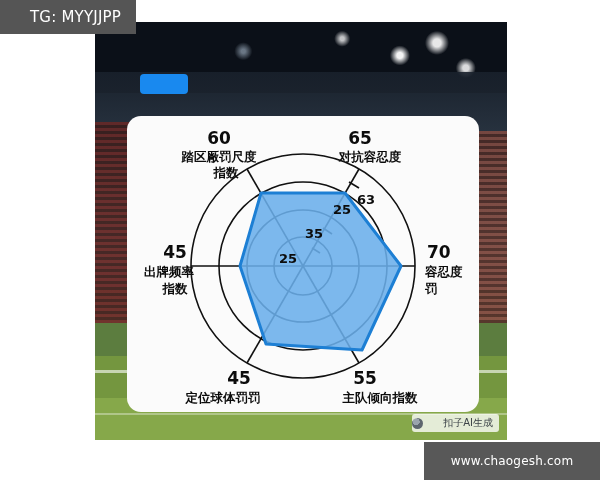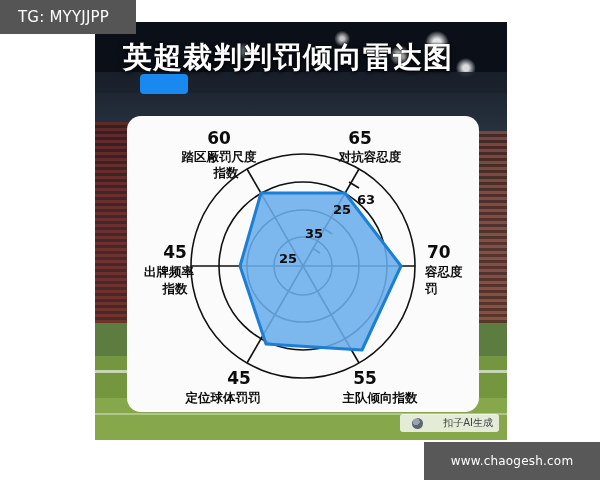--- a/index.html
+++ b/index.html
@@ -12,21 +12,21 @@
   #root { position: relative; width: 600px; height: 480px; background: #ffffff; }
 
   
   .tg-badge {
     position: absolute; left: 0; top: 0;
     width: 136px; height: 34px;
     background: #555555;
     color: #ffffff;
     font-size: 15px;
     display: flex; align-items: center;
-    padding-left: 18px;
+    padding-left: 30px;
     letter-spacing: .2px;
     z-index: 40;
   }
 
   
   .photo-card {
     position: absolute;
     left: 95px; top: 22px;
     width: 412px; height: 418px;
     overflow: hidden;
@@ -123,21 +123,21 @@
   .ax-val { font-size: 17px; font-weight: bold; fill: #0c0c0c; }
   .ax-name { font-size: 12.5px; font-weight: bold; fill: #0c0c0c; }
   .tick-lbl { font-size: 13px; font-weight: bold; fill: #0c0c0c; }
 
   
   .coze {
     position: absolute; right: 8px; bottom: 8px;
     display: flex; align-items: center; gap: 20px;
     background: rgba(255,255,255,.78);
     border-radius: 3px;
-    padding: 2px 6px 2px 12px;
+    padding: 2px 6px 2px 0;
     z-index: 25;
   }
   .coze-dot {
     width: 11px; height: 11px; border-radius: 50%;
     background: radial-gradient(circle at 38% 34%, #9aa4ac 0 34%, #5d666e 36% 100%);
     flex: 0 0 auto;
   }
   .coze-txt { font-size: 10px; color: #3c4348; white-space: nowrap; }
 
   
@@ -163,21 +163,20 @@
 
   <div class="photo-card">
     <div class="bg-sky"></div>
     <div class="bg-roof"></div>
     <div class="bg-standsL"></div>
     <div class="bg-standsR"></div>
     <div class="bg-pitch-line"></div>
     <div class="bg-pitch-line2"></div>
     <div class="bg-player"></div>
 
-    <div class="headline">英超裁判判罚倾向雷达图</div>
 
     <div class="legend">
       <div class="legend-swatch" style="background: rgb(25, 137, 239);"></div>
       <div class="legend-label">伯恩肆</div>
     </div>
 
     <div class="chart-panel">
       <svg class="chart-svg" viewBox="0 0 352 296">
 
         <g fill="none" stroke="#111111" stroke-width="1.6">

